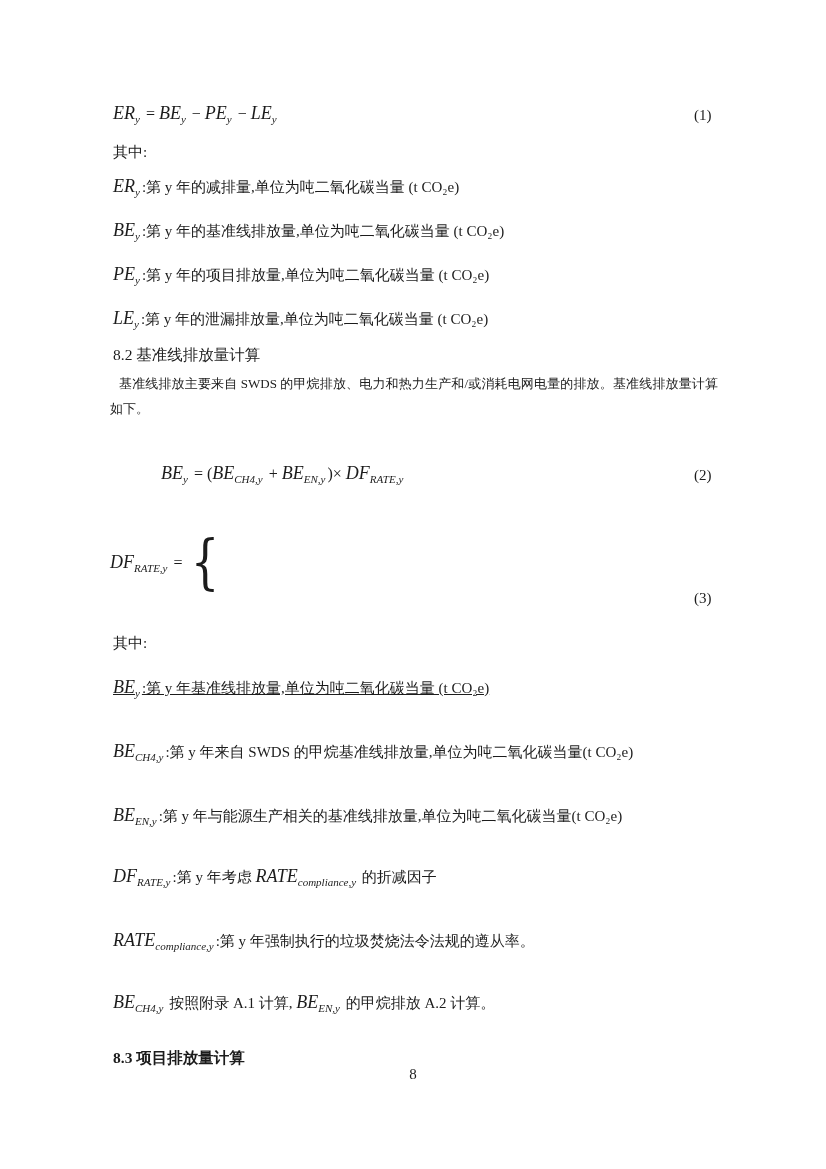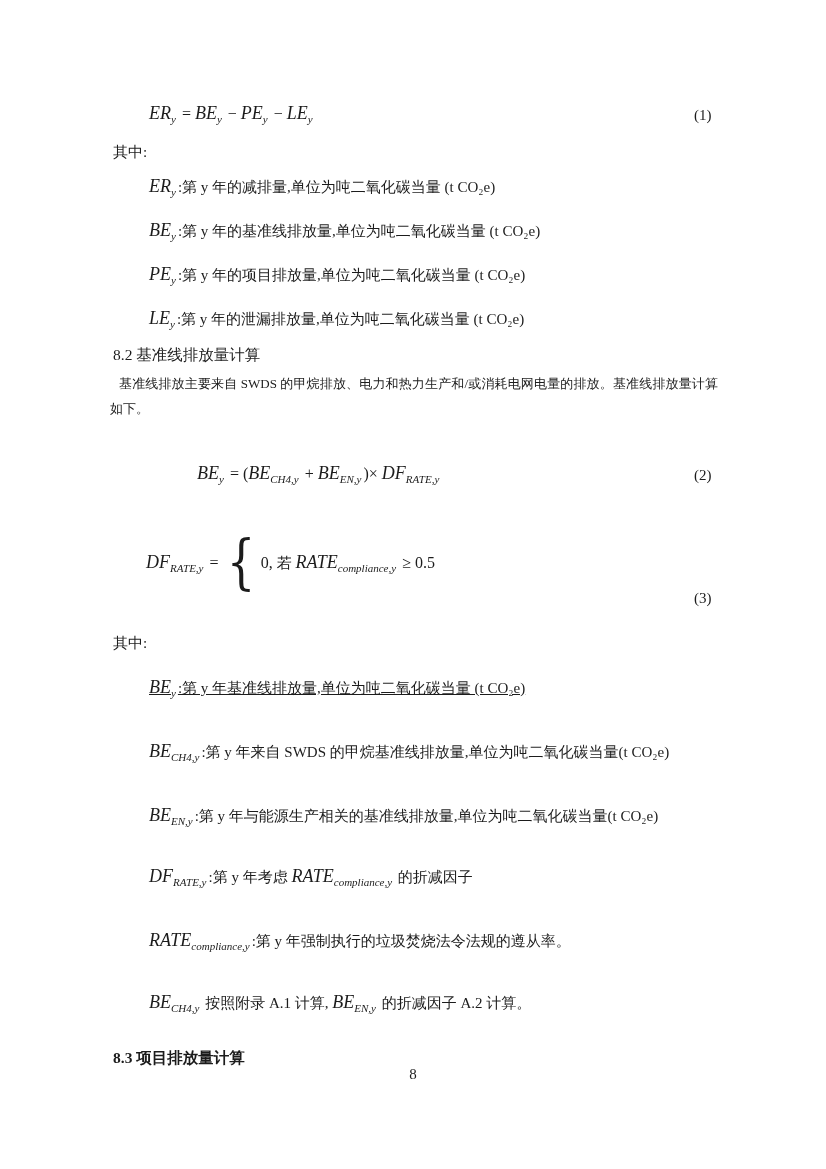--- a/index.html
+++ b/index.html
@@ -5,21 +5,21 @@
   html,body { margin:0; padding:0; }
   body {
     width:826px; height:1169px;
     background:#ffffff;
     color:#1c1c1c;
     font-family:"Liberation Serif","DejaVu Serif",serif;
     position:relative;
     overflow:hidden;
   }
   .abs { position:absolute; }
-  .line { white-space:nowrap;margin-left:36px; }
+  .line { white-space:nowrap; }
 
   
   .seg-var { font-style:italic; font-size:18px; }
   .seg-sub { font-style:italic; font-size:11px; vertical-align:-4px; margin-right:2px; }
   .seg-op  { font-size:16px; }
   .seg-zh  { font-size:15px; }
 
   .eq-no { font-size:15px; }
 
   .where { font-size:15px; }
@@ -92,29 +92,28 @@
 <div class="abs heading" id="h82">8.2 基准线排放量计算</div>
 <div class="abs para" id="para82">基准线排放主要来自 SWDS 的甲烷排放、电力和热力生产和/或消耗电网电量的排放。基准线排放量计算如下。</div>
 
 <div class="abs line" id="eq2-row"><span class="seg seg-var">BE</span><span class="seg seg-sub">y</span><span class="seg seg-op"> = (</span><span class="seg seg-var">BE</span><span class="seg seg-sub">CH4,y</span><span class="seg seg-op"> + </span><span class="seg seg-var">BE</span><span class="seg seg-sub">EN,y</span><span class="seg seg-op">)× </span><span class="seg seg-var">DF</span><span class="seg seg-sub">RATE,y</span></div>
 <div class="abs eq-no" id="eq2-no">(2)</div>
 
 <div class="abs eq3-row" id="eq3-block">
   <span class="line"><span class="seg seg-var">DF</span><span class="seg seg-sub">RATE,y</span><span class="seg seg-op"> = </span></span>
   <span class="brace">{</span>
   <span class="cases">
-    <span class="case"><span class="seg seg-op">0, </span><span class="seg seg-zh">若 </span><span class="seg seg-var">RATE</span><span class="seg seg-sub">compliance,y</span><span class="seg seg-op"> ≥ 0.5</span></span>
   </span>
 </div>
 <div class="abs eq-no" id="eq3-no">(3)</div>
 
 <div class="abs where" id="where2">其中:</div>
 
 <div class="abs line" id="def5"><span class="seg seg-var">BE</span><span class="seg seg-sub">y</span><span class="seg seg-zh">:第 y 年基准线排放量,单位为吨二氧化碳当量 (t CO₂e)</span></div>
 <div class="abs line" id="def6"><span class="seg seg-var">BE</span><span class="seg seg-sub">CH4,y</span><span class="seg seg-zh">:第 y 年来自 SWDS 的甲烷基准线排放量,单位为吨二氧化碳当量(t CO₂e)</span></div>
 <div class="abs line" id="def7"><span class="seg seg-var">BE</span><span class="seg seg-sub">EN,y</span><span class="seg seg-zh">:第 y 年与能源生产相关的基准线排放量,单位为吨二氧化碳当量(t CO₂e)</span></div>
 <div class="abs line" id="def8"><span class="seg seg-var">DF</span><span class="seg seg-sub">RATE,y</span><span class="seg seg-zh">:第 y 年考虑 </span><span class="seg seg-var">RATE</span><span class="seg seg-sub">compliance,y</span><span class="seg seg-zh"> 的折减因子</span></div>
 <div class="abs line" id="def9"><span class="seg seg-var">RATE</span><span class="seg seg-sub">compliance,y</span><span class="seg seg-zh">:第 y 年强制执行的垃圾焚烧法令法规的遵从率。</span></div>
-<div class="abs line" id="def10"><span class="seg seg-var">BE</span><span class="seg seg-sub">CH4,y</span><span class="seg seg-zh"> 按照附录 A.1 计算, </span><span class="seg seg-var">BE</span><span class="seg seg-sub">EN,y</span><span class="seg seg-zh"> 的折减因子 A.2 计算。</span></div>
+<div class="abs line" id="def10"><span class="seg seg-var">BE</span><span class="seg seg-sub">CH4,y</span><span class="seg seg-zh"> 按照附录 A.1 计算, </span><span class="seg seg-var">BE</span><span class="seg seg-sub">EN,y</span><span class="seg seg-zh"> 的甲烷排放 A.2 计算。</span></div>
 
 <div class="abs heading bold" id="h83">8.3 项目排放量计算</div>
 
 <div class="abs pageno" id="pageno">8</div>
 
 </body></html>

